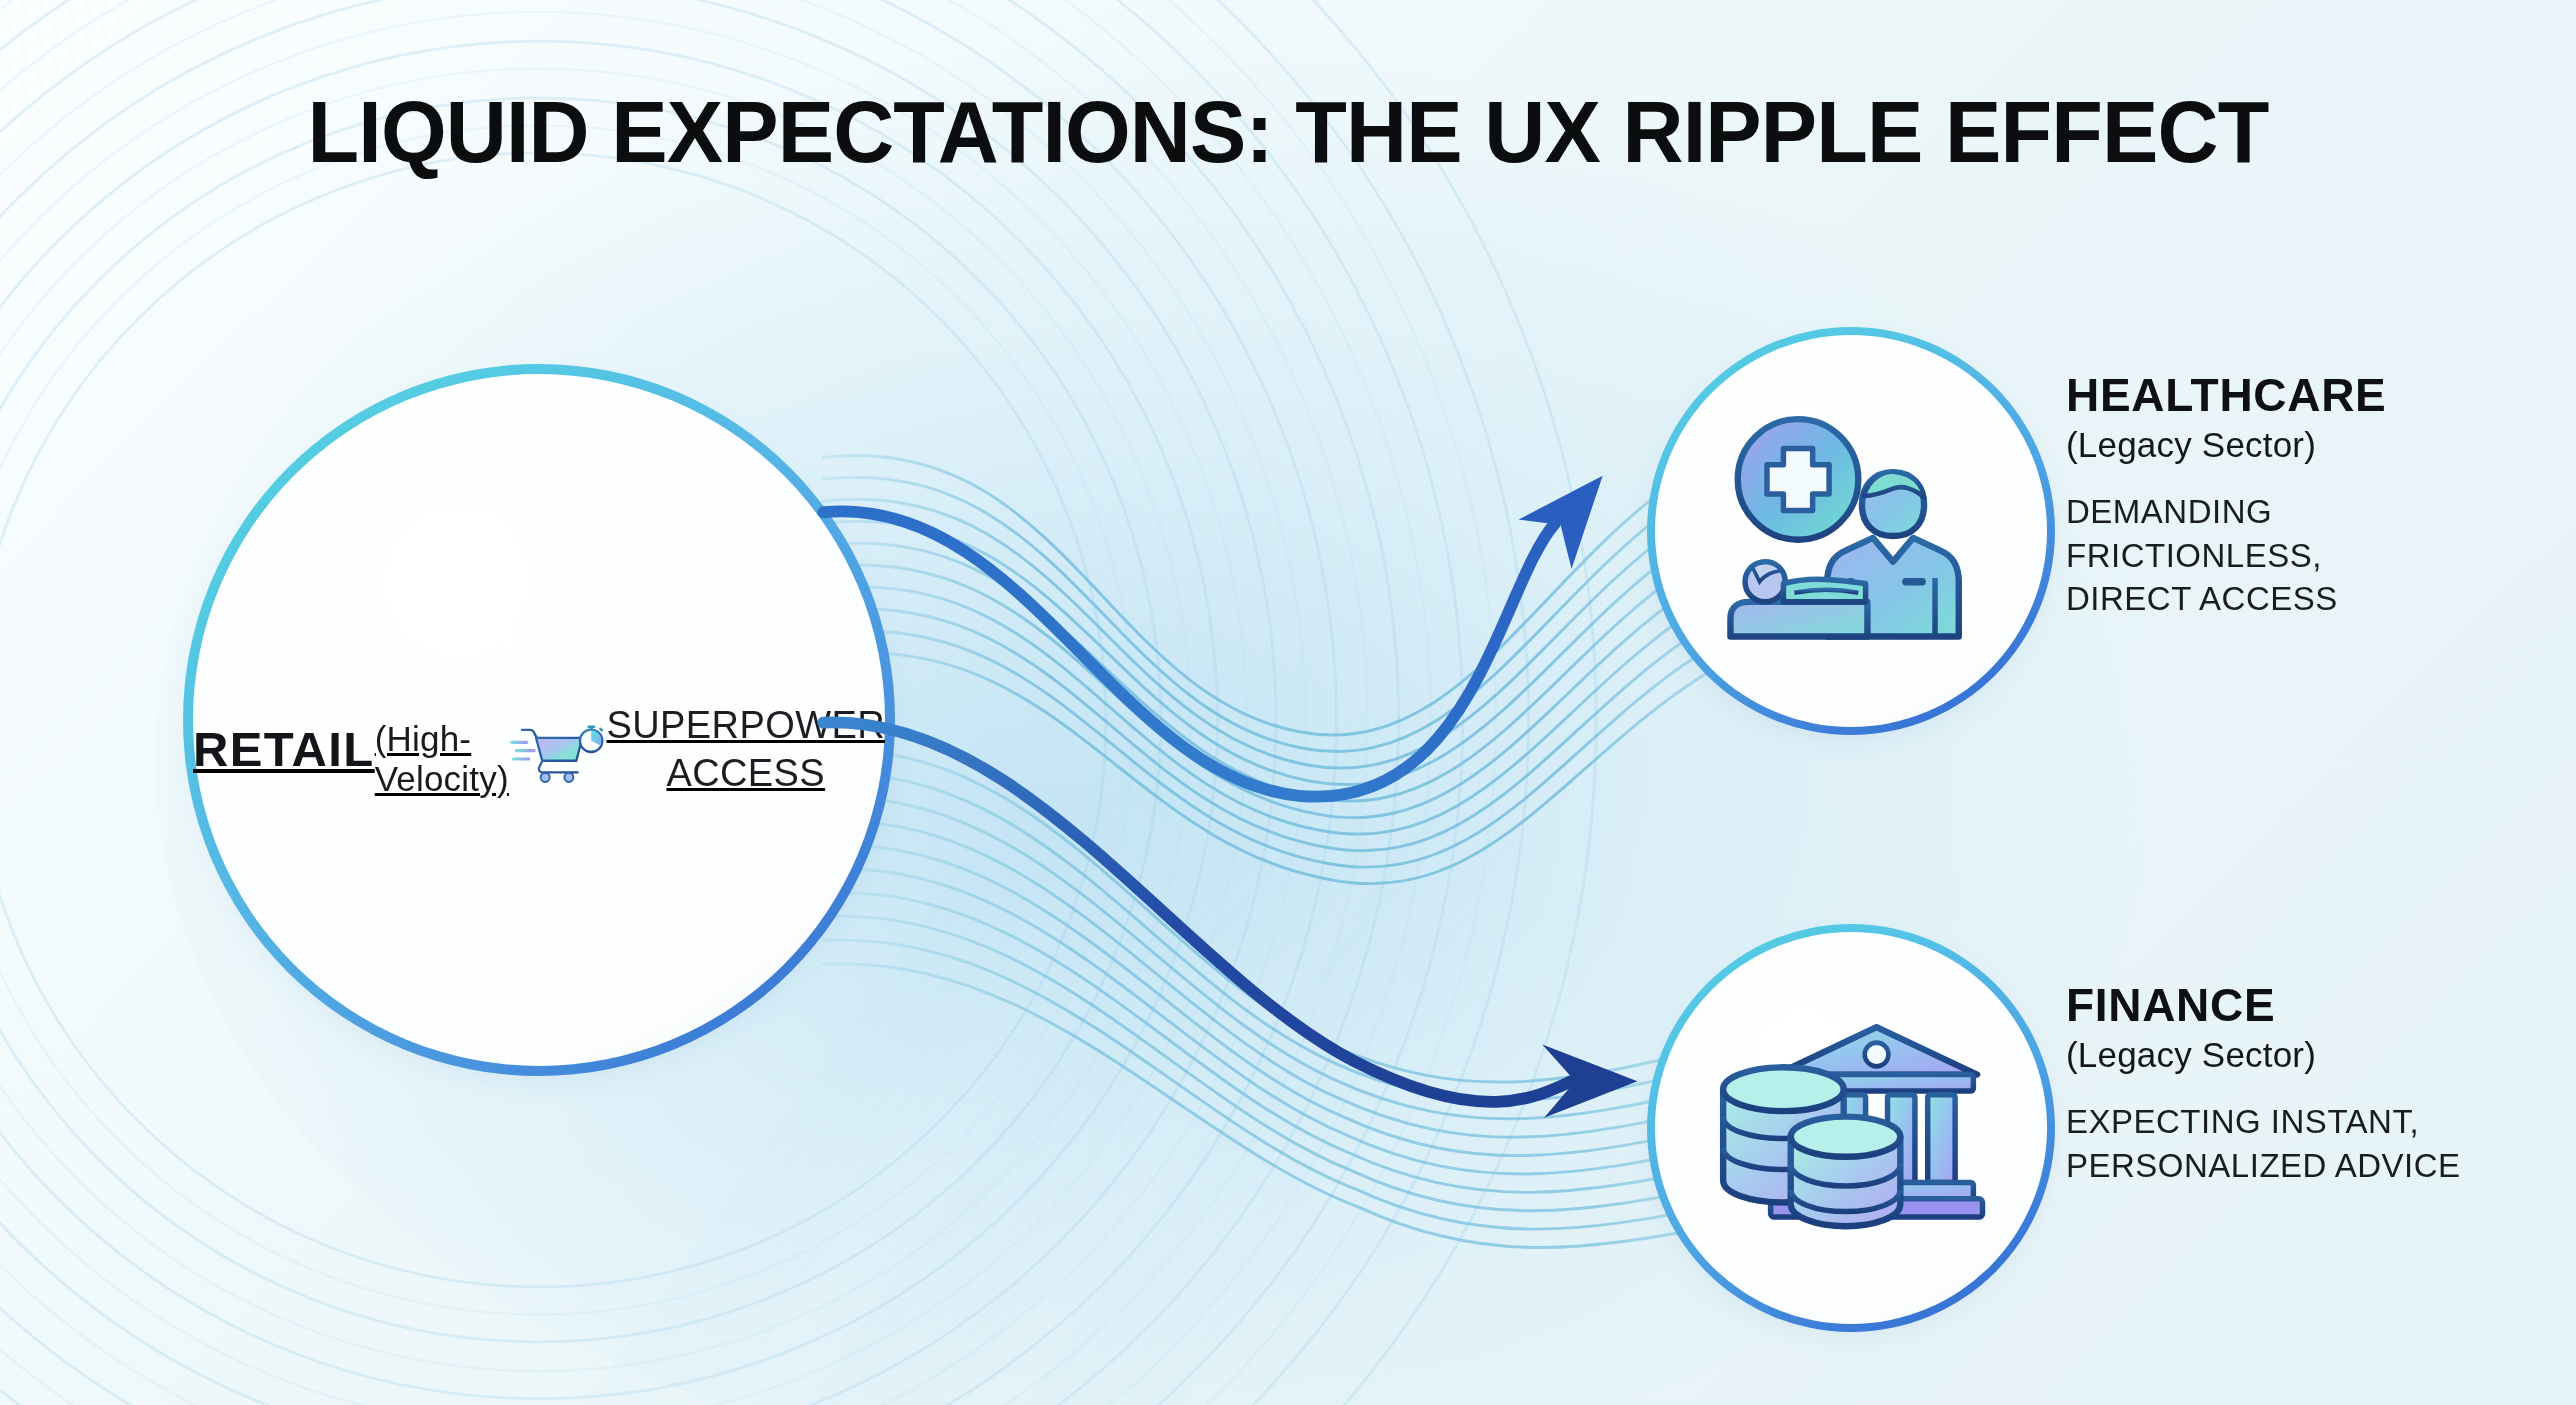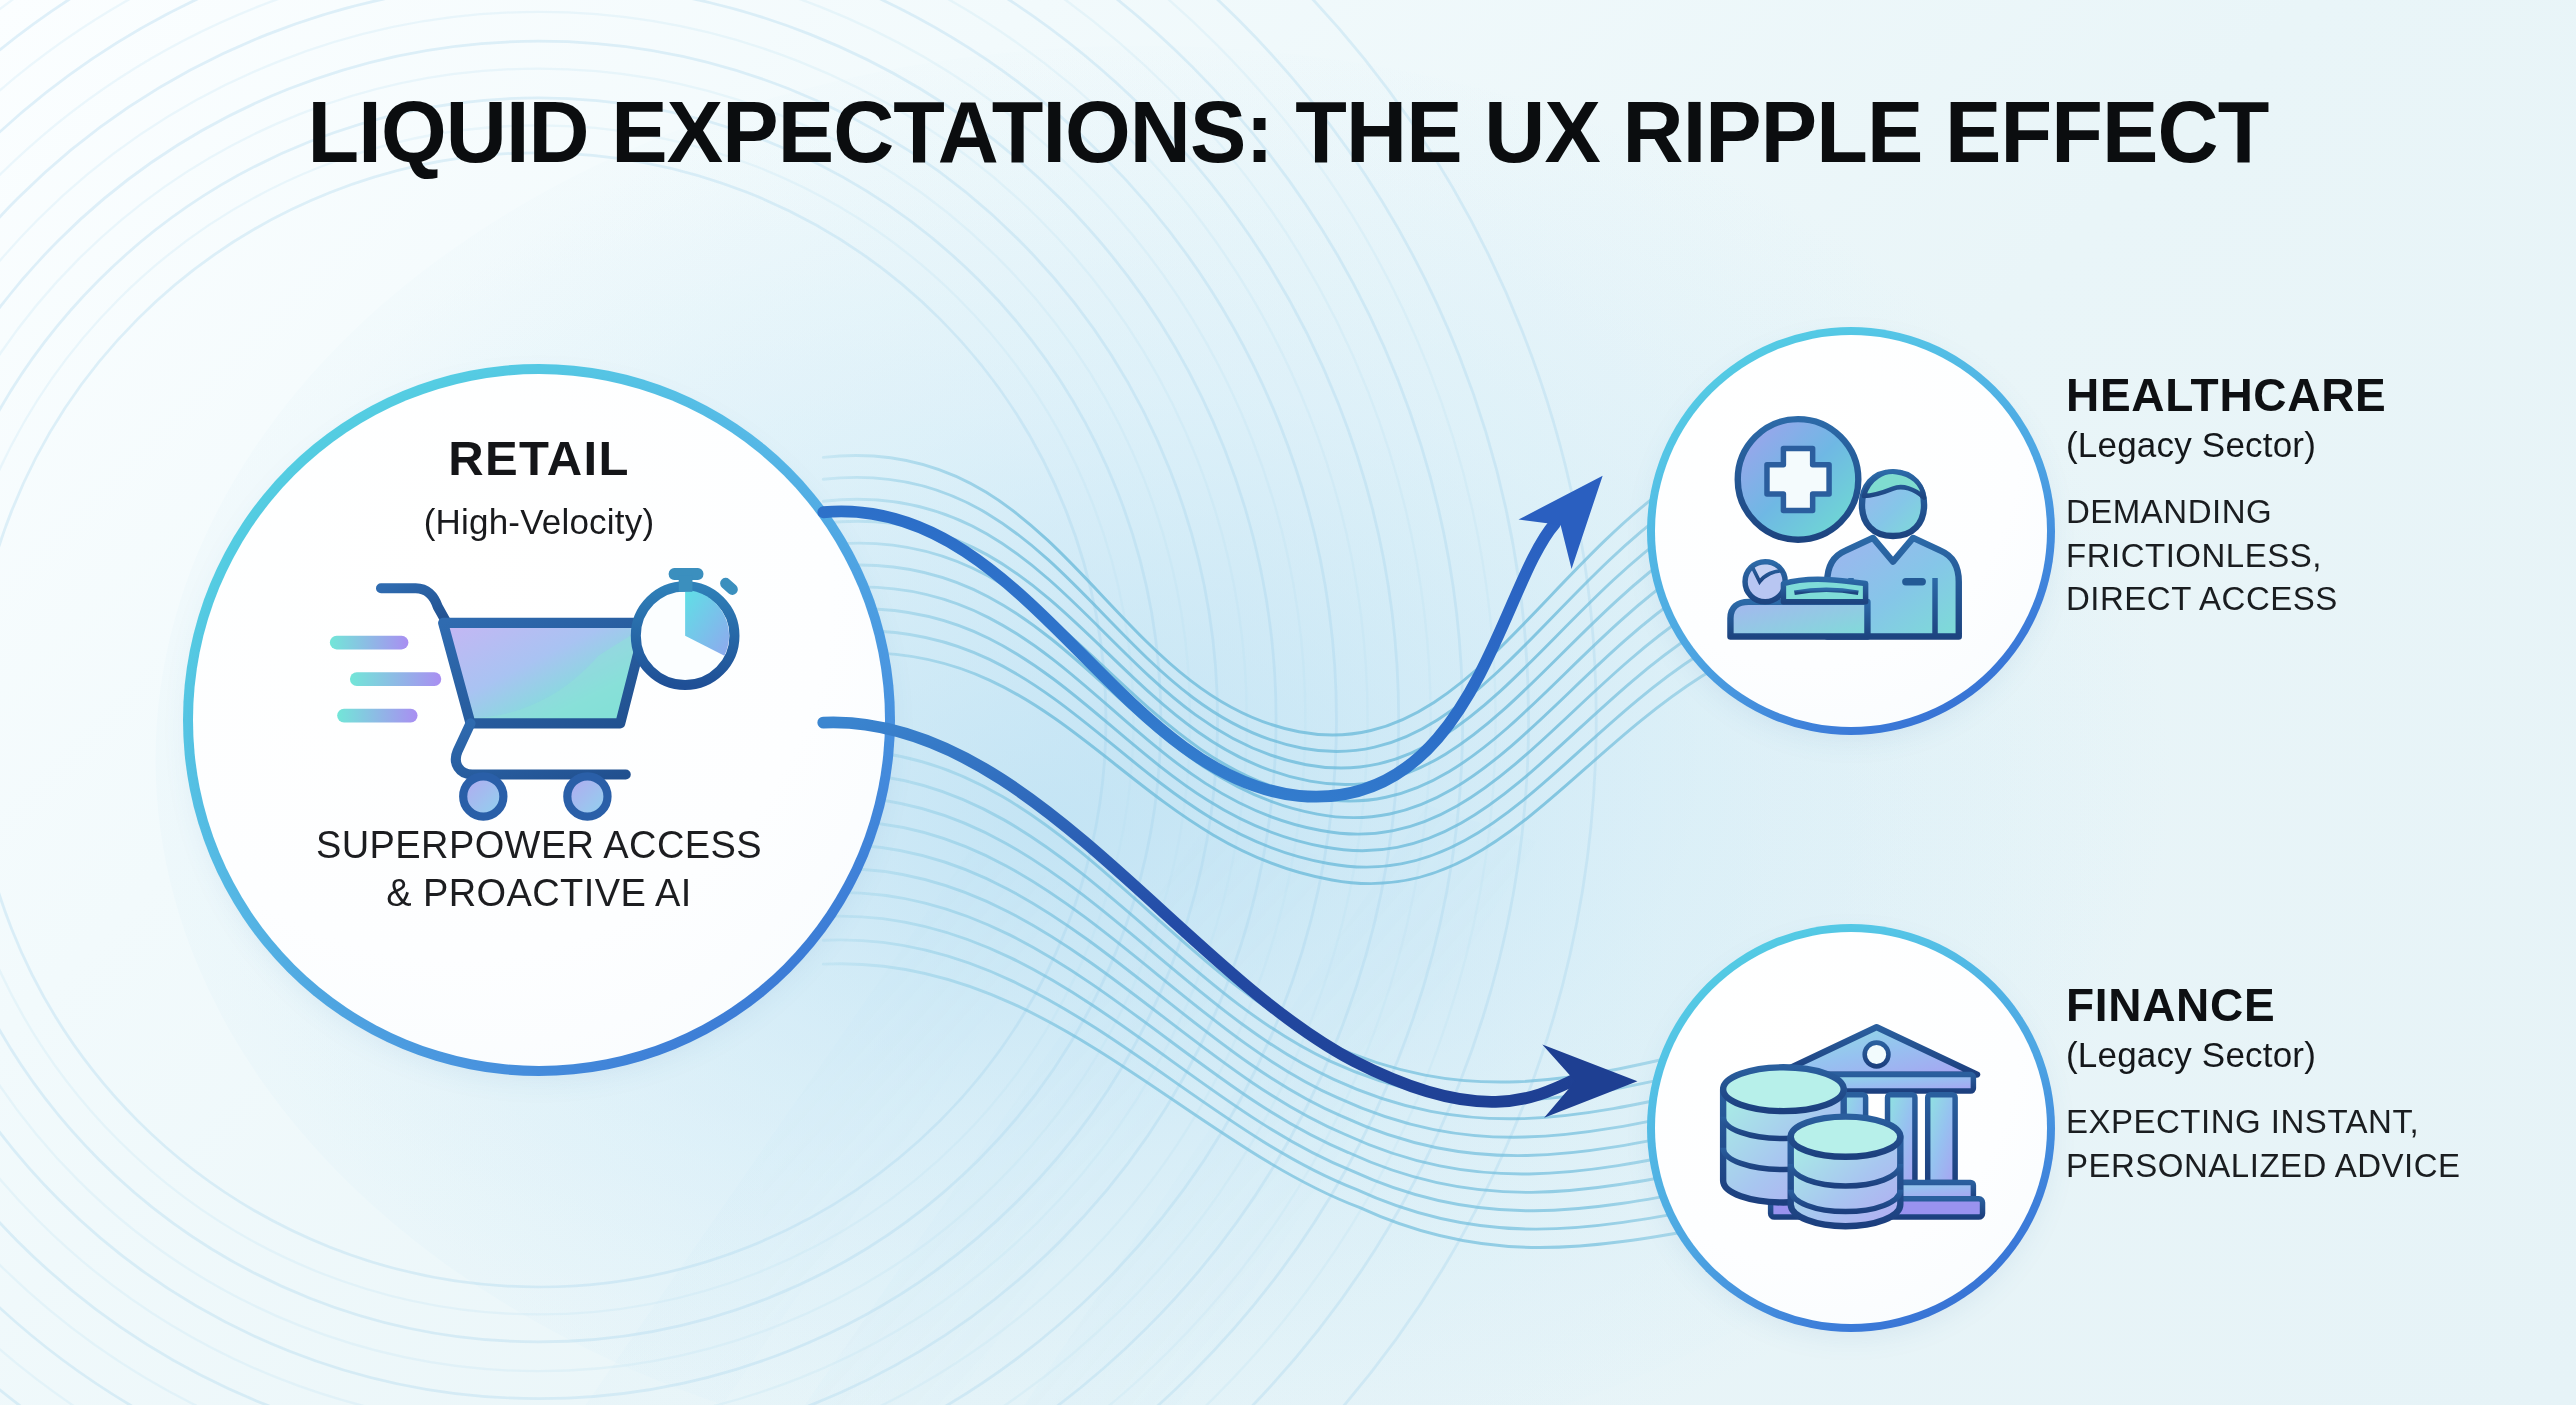--- a/index.html
+++ b/index.html
@@ -80,25 +80,26 @@
     background: linear-gradient(138deg, #4ecfe0 0%, #56cfe4 18%, #57b9e8 45%, #4a95e2 72%, #2f62cf 100%);
     padding: 10px;
   }
   #retail-ring > .node-inner { inset: 10px; }
 
   .node-content {
     position: absolute;
     inset: 10px;
     border-radius: 50%;
     display: flex;
-    flex-direction: column;
+    flex-direction: row;
     align-items: center;
     justify-content: flex-start;
     padding-top: 59px;
     box-sizing: border-box;
+    text-decoration: underline;
   }
 
   .node-title {
     font-size: 49px;
     font-weight: 700;
     letter-spacing: 1.4px;
     color: #141518;
     line-height: 1.05;
   }
   .node-sub {
@@ -354,21 +355,20 @@
           <circle cx="395" cy="96" r="54" fill="#fbfeff" stroke="url(#watchStroke)" stroke-width="11"></circle>
           <path d="M 395 96 L 395 46 A 50 50 0 0 1 438 118 Z" fill="url(#watchWedge)"></path>
           <rect x="377" y="22" width="38" height="13" rx="6" fill="#3b8fbe"></rect>
           <rect x="388" y="30" width="15" height="18" fill="#3b8fbe"></rect>
           <rect x="432" y="36" width="22" height="12" rx="6" fill="#3b8fbe" transform="rotate(42 443 42)"></rect>
         </g>
       </svg>
 
       <div class="node-caption">
         <div>SUPERPOWER ACCESS</div>
-        <div>&amp; PROACTIVE AI</div>
       </div>
     </div>
   </div>
 
   <div class="node small-node" id="healthcare-node">
     <div class="small-ring">
       <div class="node-inner"></div>
     </div>
     <div class="small-icon-wrap">
       <svg width="274" height="247" viewBox="0 0 300 270">

